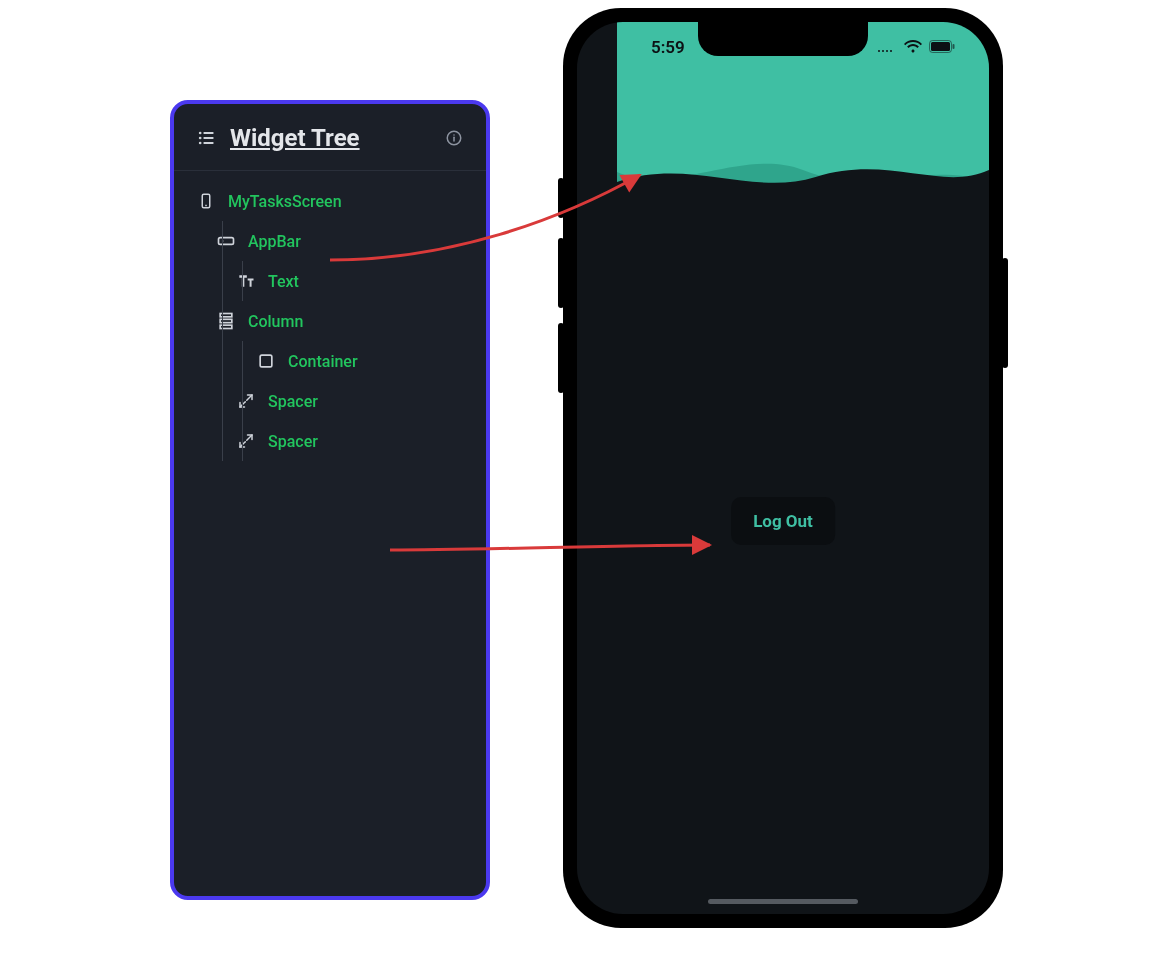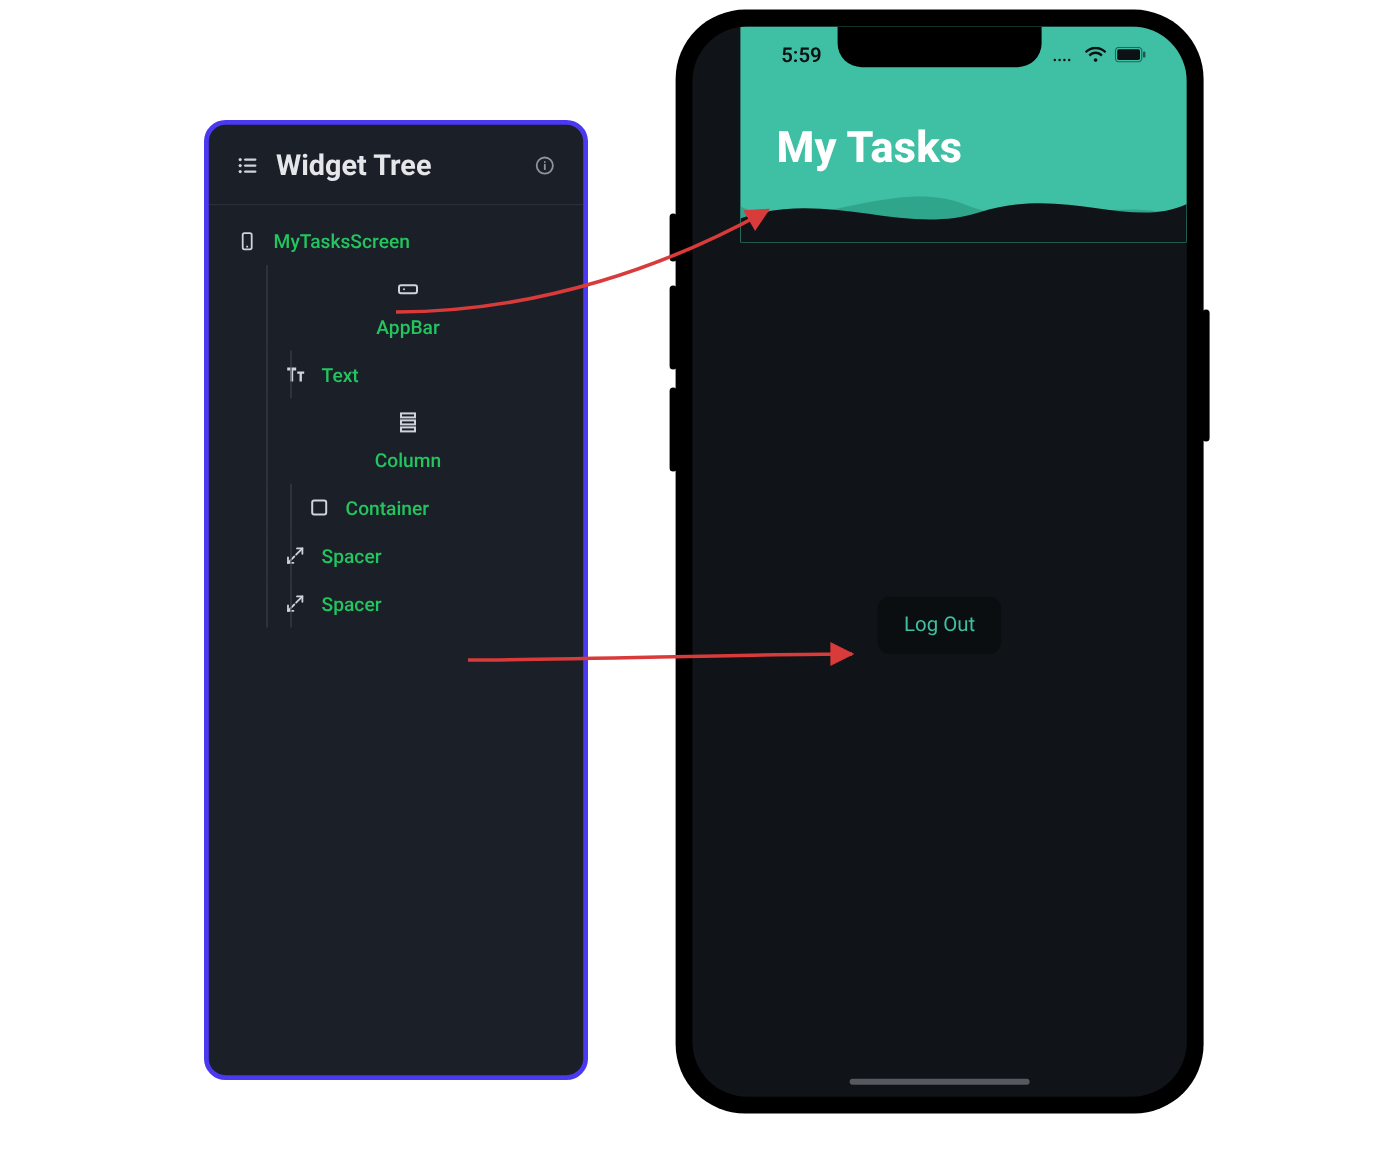--- a/index.html
+++ b/index.html
@@ -28,37 +28,37 @@
   .tree-header {
     display: flex;
     align-items: center;
     gap: 14px;
     padding: 20px 22px 18px 22px;
     font-size: 24px;
     font-weight: 700;
     color: #e4e6ea;
     border-bottom: 1px solid #2a2f3a;
   }
-  .tree-header .title { flex: 1; }
+  .tree-header .title { flex: 1; text-decoration: underline; }
   .tree-list {
     padding: 10px 14px 0 14px;
     font-size: 16px;
   }
   .tree-row {
     display: flex;
     align-items: center;
     gap: 12px;
     padding: 10px 8px;
     border-radius: 6px;
     cursor: pointer;
     color: #aeb4bf;
     position: relative;
   }
   .tree-row .label { color: #22c55e; font-weight: 500; }
-  .indent-1 { padding-left: 28px; flex-direction: column; }
+  .indent-1 { padding-left: 28px; }
   .indent-2 { padding-left: 48px; }
   .indent-3 { padding-left: 68px; text-align: center; }
   .guide {
     position: absolute;
     width: 1px;
     background: #3a3f4a;
     left: 0; top: 0; bottom: 0;
   }
   .guide.g1 { left: 34px; }
   .guide.g2 { left: 54px; }
@@ -149,21 +149,21 @@
   }
 
   .logout-btn {
     position: absolute;
     top: 475px;
     left: 50%;
     transform: translateX(-50%);
     background: #0b0e11;
     color: #3fbfa3;
     font-size: 17px;
-    font-weight: 400;
+    font-weight: 700;
     padding: 14px 22px;
     border-radius: 10px;
     cursor: pointer;
   }
 
   .home-indicator {
     position: absolute;
     bottom: 10px; left: 50%;
     transform: translateX(-50%);
     width: 150px; height: 5px;
@@ -323,21 +323,20 @@
           </span>
           <span>
             <svg width="26" height="13" viewBox="0 0 26 13">
               <rect x="0.5" y="0.5" width="22" height="12" rx="3" fill="none" stroke="#0c1114" stroke-opacity="0.5"></rect>
               <rect x="2" y="2" width="19" height="9" rx="1.5" fill="#0c1114"></rect>
               <rect x="23.5" y="4" width="2" height="5" rx="1" fill="#0c1114" fill-opacity="0.6"></rect>
             </svg>
           </span>
         </span>
       </div>
-      <h1>My Tasks</h1>
       <svg class="wave" viewBox="0 0 412 60" preserveAspectRatio="none">
         <path d="M0,30 C60,55 140,5 206,28 C280,55 340,18 412,40 L412,60 L0,60 Z" fill="#2fa58c"></path>
         <path d="M0,40 C80,15 150,55 220,35 C300,12 360,50 412,28 L412,60 L0,60 Z" fill="#101418"></path>
       </svg>
     </div>
 
     <div class="logout-btn">
       <span>Log Out</span>
     </div>
 

